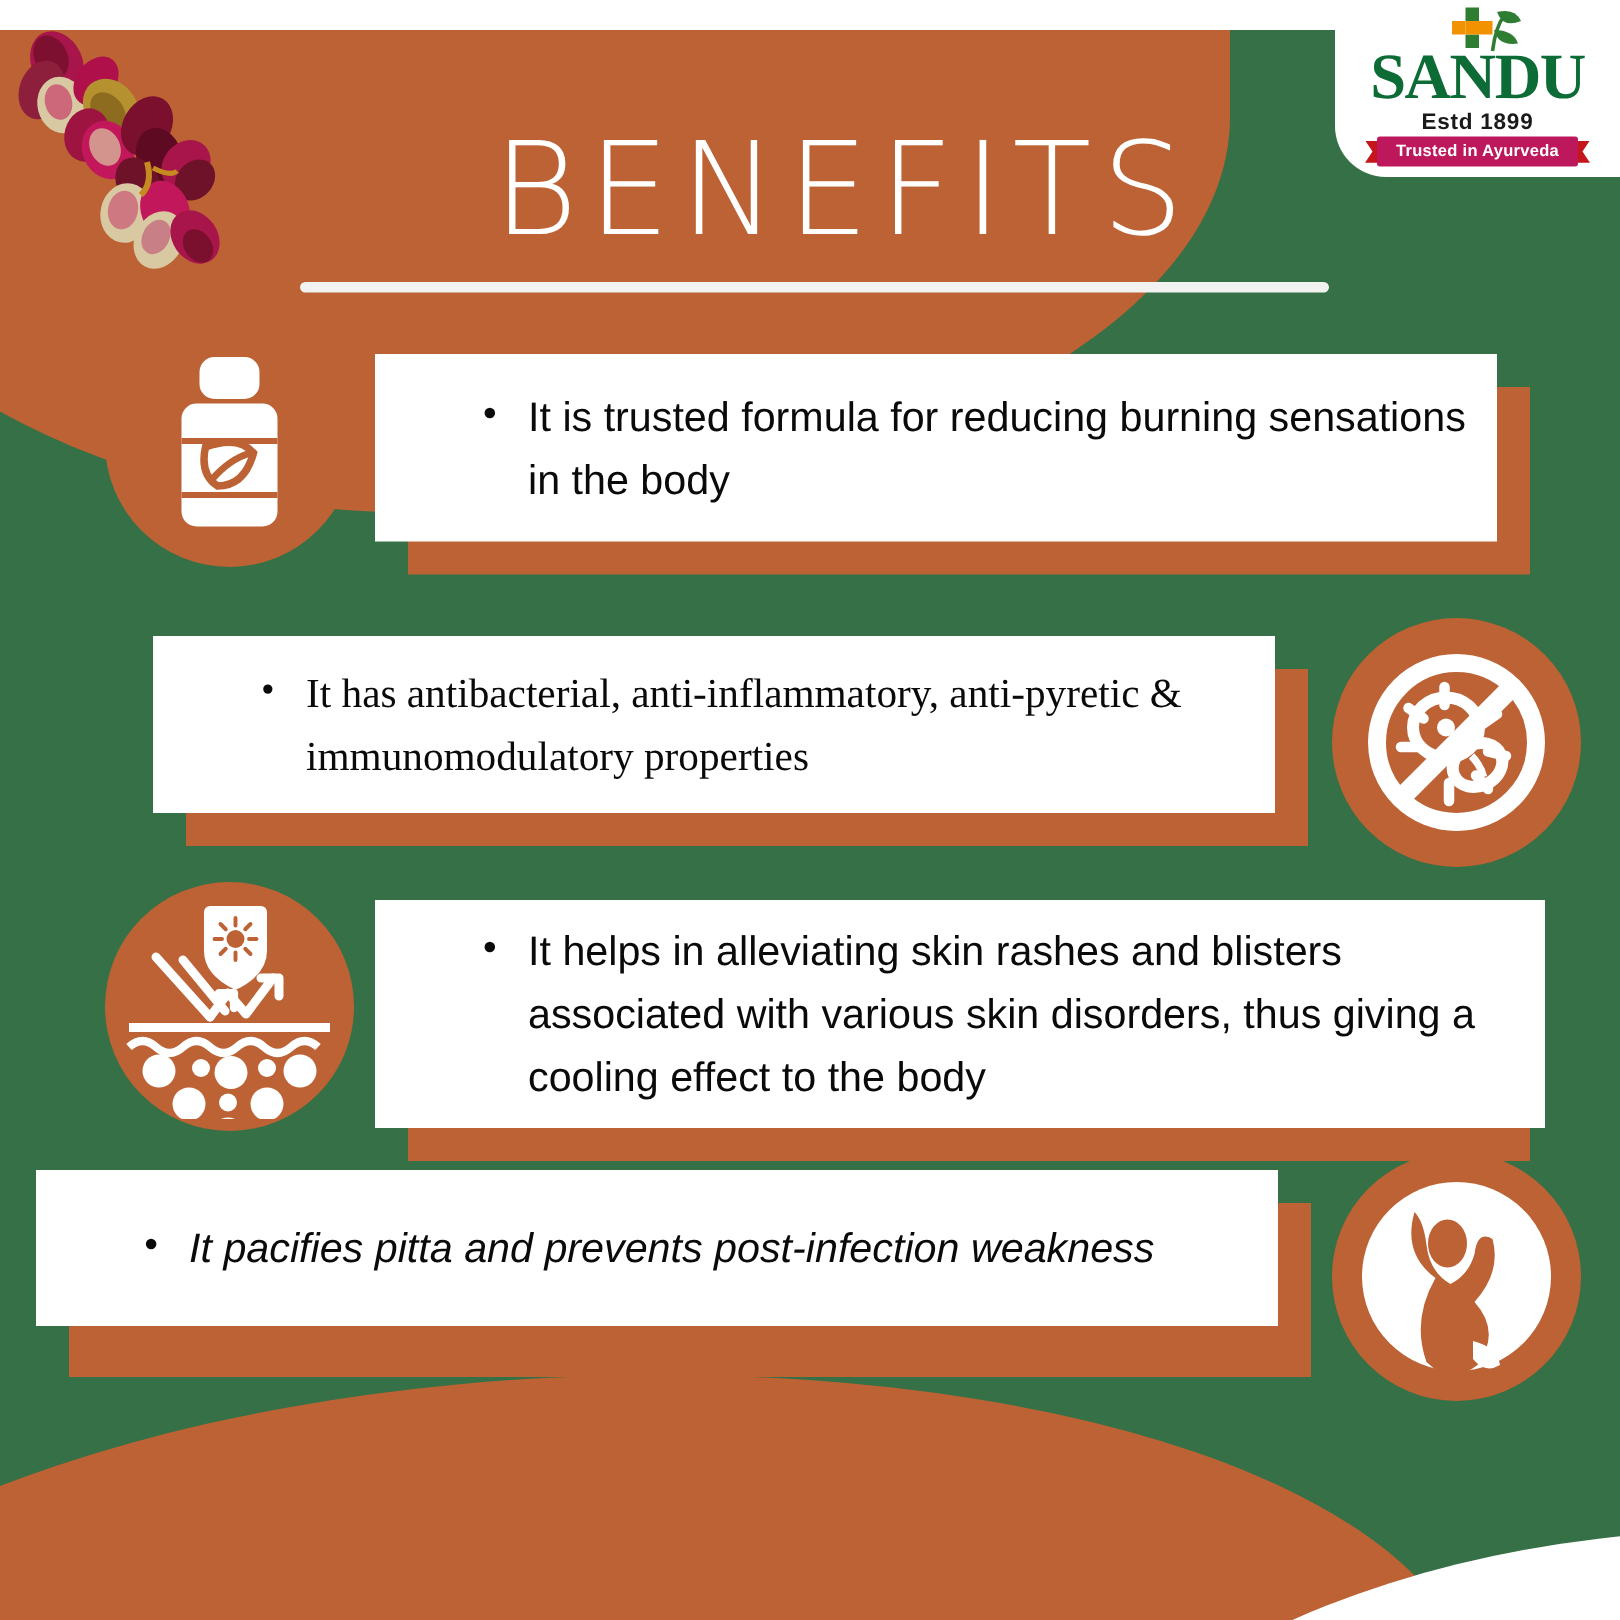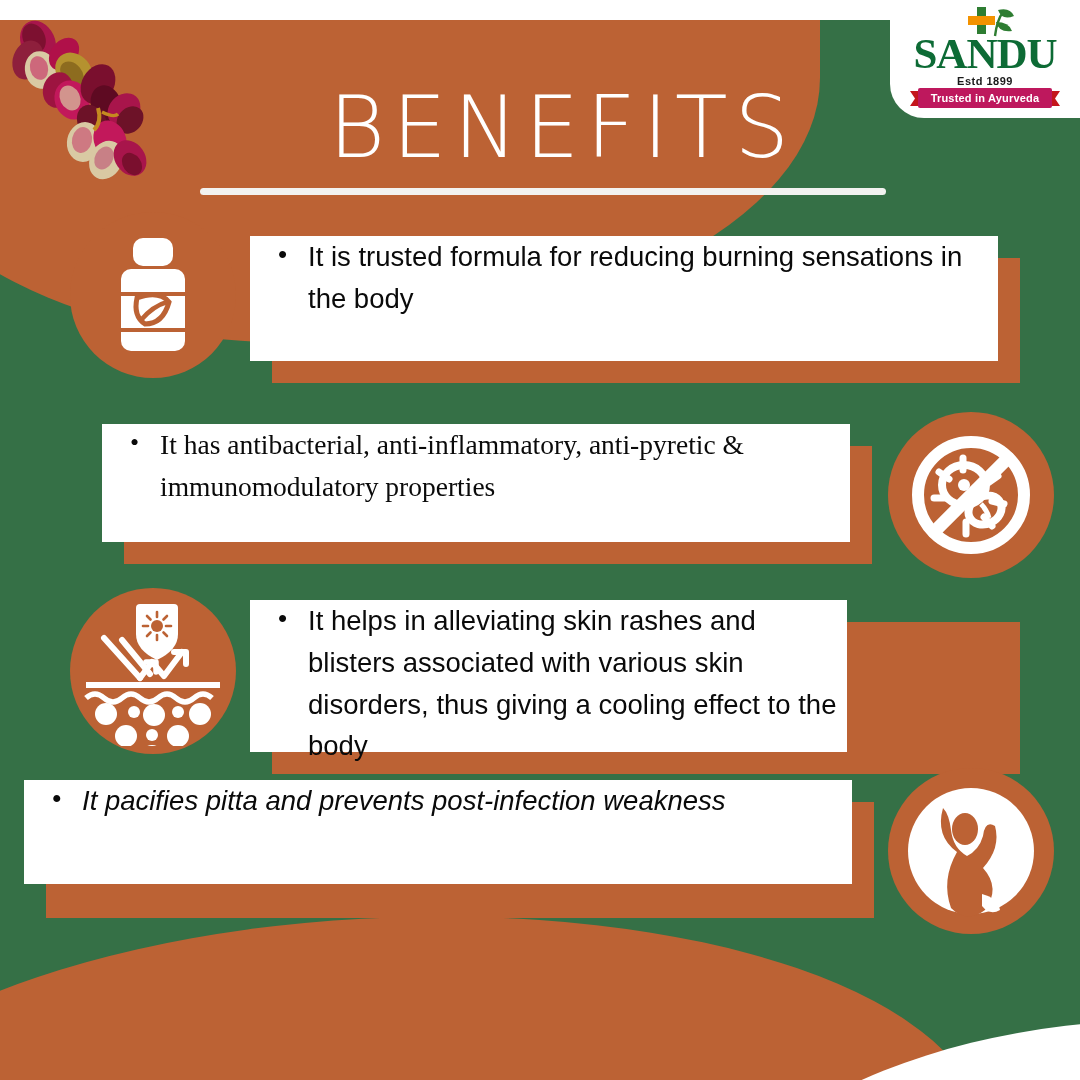--- a/index.html
+++ b/index.html
@@ -53,21 +53,21 @@
   }
   .logo-inner { width:150px; text-align:center; position:relative; }
   .logo-sprig { position:absolute; left:52px; top:-2px; }
   .logo-word {
     font-family:"Liberation Serif", serif;
     font-size:43px; font-weight:bold; color:#0d6b35;
     letter-spacing:-1px; line-height:1;
     margin-top:24px;
   }
   .logo-estd {
-    font-size:11px; font-weight:bold; color:#1a1a1a;
+    font-size:15px; font-weight:bold; color:#1a1a1a;
     letter-spacing:.5px; margin-top:0px;
   }
   .logo-ribbon-wrap { position:relative; height:22px; margin-top:1px; }
   .logo-ribbon {
     position:absolute; left:8px; right:8px; top:0; height:20px;
     background:#be185d; border-radius:2px;
     display:flex; align-items:center; justify-content:center;
   }
   .logo-ribbon span {
     font-size:11px; color:#ffffff; font-weight:bold; letter-spacing:.2px;
@@ -99,21 +99,21 @@
     width:166px; height:166px; border-radius:50%;
     background:#bc6234;
     display:flex; align-items:center; justify-content:center;
     z-index:3;
   }
   .card-shadow {
     position:absolute; background:#bc6234; z-index:1;
   }
   .card {
     position:absolute; background:#ffffff; z-index:2;
-    display:flex; align-items:flex-start;
+    display:flex; align-items:center;padding-left:44px;
   }
   .card-text {
     font-size:27.5px; color:#0a0a0a; line-height:1.52;
     font-family:"Liberation Sans", sans-serif;
     position:relative; padding-left:34px;
   }
   .card-text::before {
     content:"\2022";
     position:absolute; left:4px; top:-1px;
     font-size:26px; color:#0a0a0a;
@@ -123,21 +123,21 @@
   #row1 .card        { left:250px; top:236px; width:748px; height:125px; }
   #row1 .card-shadow { left:272px; top:258px; width:748px; height:125px; }
   #row1 .card-text   { padding:0 0 0 34px; margin-left:24px; }
   
   #row2 .icon-circle { left:888px; top:412px; }
   #row2 .card        { left:102px; top:424px; width:748px; height:118px; }
   #row2 .card-shadow { left:124px; top:446px; width:748px; height:118px; }
   #row2 .card-text   { margin-left:24px;font-family:Liberation Serif, serif; }
   
   #row3 .icon-circle { left:70px; top:588px; }
-  #row3 .card        { left:250px; top:600px; width:597px; height:152px; }
+  #row3 .card        { left:250px; top:600px; width:780px; height:152px; }
   #row3 .card-shadow { left:272px; top:622px; width:748px; height:152px; }
   #row3 .card-text   { margin-left:24px; }
   
   #row4 .icon-circle { left:888px; top:768px; }
   #row4 .card        { left:24px; top:780px; width:828px; height:104px;font-style:italic; }
   #row4 .card-shadow { left:46px; top:802px; width:828px; height:116px; }
   #row4 .card-text   { margin-left:24px; }
 </style>
 </head>
 <body>

